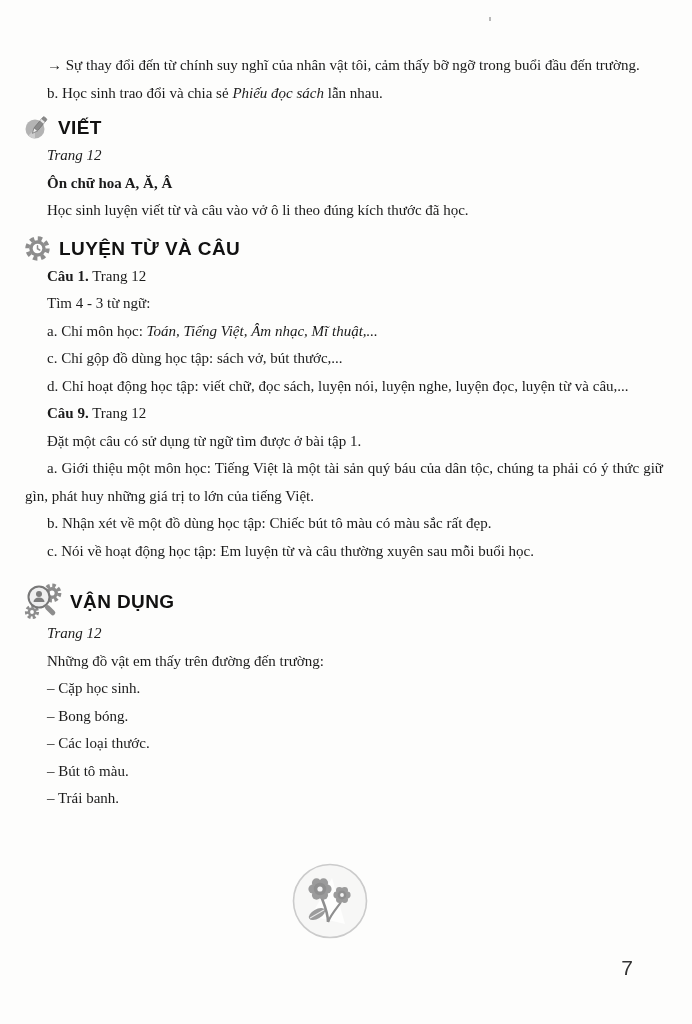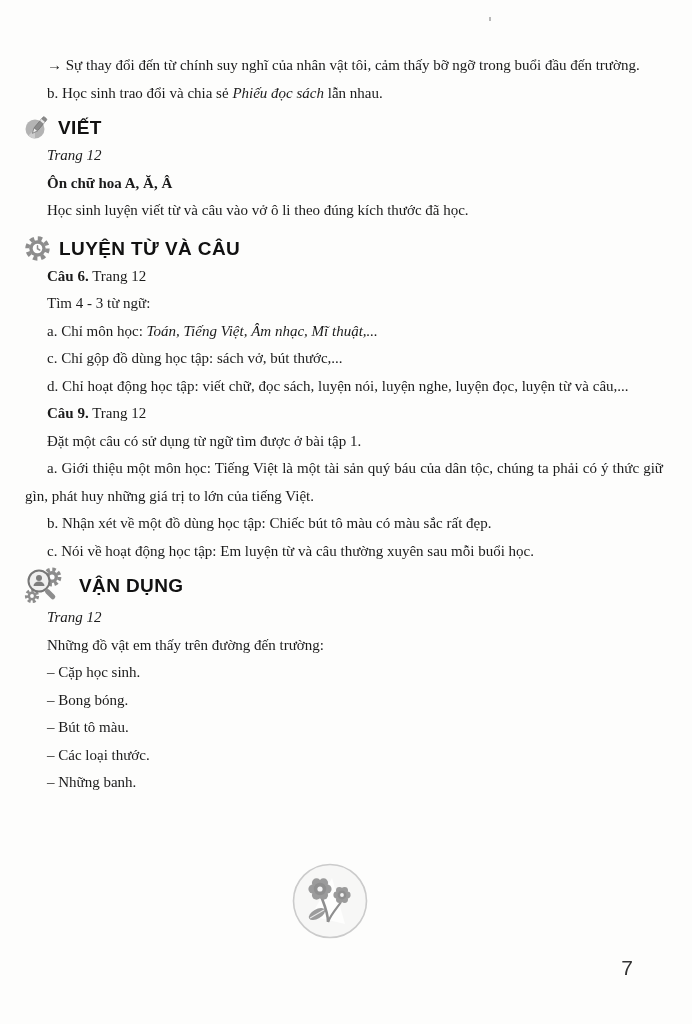--- a/index.html
+++ b/index.html
@@ -24,21 +24,21 @@
     text-align: justify;
   }
   .i { font-style: italic; }
   .b { font-weight: bold; }
   .section-header {
     display: flex; align-items: center; gap: 8px;
     height: 28px; margin: 7px 0 0 -1px;
     overflow: visible;
   }
   .section-header.mt10 { margin-top: 10px; }
-  .section-header.vd { height: 36px; margin-top: 3px; gap: 15px; }
+  .section-header.vd { height: 36px; margin-top: 19px; gap: 6px; }
   .section-title {
     font-family: "Liberation Sans", sans-serif;
     font-weight: bold;
     font-size: 19px;
     letter-spacing: 0.4px;
     color: #111;
     white-space: nowrap;
   }
   .icon { display: flex; align-items: center; justify-content: center; flex: 0 0 auto; }
   .flower {
@@ -88,21 +88,21 @@
       <svg width="27" height="27" viewBox="0 0 27 27">
         <circle cx="13.5" cy="13.5" r="10" fill="none" stroke="#8d8d8d" stroke-width="4.4" stroke-dasharray="4.3 3.55"></circle>
         <circle cx="13.5" cy="13.5" r="8.2" fill="#8d8d8d"></circle>
         <circle cx="13.5" cy="13.5" r="4.8" fill="#ffffff"></circle>
         <path d="M13.5 10.8 v2.9 l2.2 1.3" stroke="#8d8d8d" stroke-width="1.5" fill="none" stroke-linecap="round"></path>
       </svg>
     </span>
     <span class="section-title">LUYỆN TỪ VÀ CÂU</span>
   </div>
 
-  <p class="bp"><span class="b">Câu 6.</span><span> Trang 12</span></p>
+  <p class="bp"><span class="b">Câu 1.</span><span> Trang 12</span></p>
   <p class="bp">Tìm 4 - 3 từ ngữ:</p>
   <p class="bp"><span>a. Chỉ môn học: </span><span class="i">Toán, Tiếng Việt, Âm nhạc, Mĩ thuật,...</span></p>
   <p class="bp">c. Chỉ gộp đồ dùng học tập: sách vở, bút thước,...</p>
   <p class="bp">d. Chỉ hoạt động học tập: viết chữ, đọc sách, luyện nói, luyện nghe, luyện đọc, luyện từ và câu,...</p>
 
   <p class="bp"><span class="b">Câu 9.</span><span> Trang 12</span></p>
   <p class="bp">Đặt một câu có sử dụng từ ngữ tìm được ở bài tập 1.</p>
   <p class="bp">a. Giới thiệu một môn học: Tiếng Việt là một tài sản quý báu của dân tộc, chúng ta phải có ý thức giữ gìn, phát huy những giá trị to lớn của tiếng Việt.</p>
   <p class="bp">b. Nhận xét về một đồ dùng học tập: Chiếc bút tô màu có màu sắc rất đẹp.</p>
   <p class="bp">c. Nói về hoạt động học tập: Em luyện từ và câu thường xuyên sau mỗi buổi học.</p>
@@ -121,23 +121,23 @@
         <path d="M9.5 20 a5.5 4.5 0 0 1 11 0 Z" fill="#7d7d7d"></path>
         <rect x="23.5" y="22" width="12.5" height="5" rx="2.5" transform="rotate(45 23.5 22)" fill="#8d8d8d"></rect>
       </svg>
     </span>
     <span class="section-title">VẬN DỤNG</span>
   </div>
   <p class="bp i">Trang 12</p>
   <p class="bp">Những đồ vật em thấy trên đường đến trường:</p>
   <p class="bp">– Cặp học sinh.</p>
   <p class="bp">– Bong bóng.</p>
+  <p class="bp">– Các loại thước.</p>
   <p class="bp">– Bút tô màu.</p>
-  <p class="bp">– Các loại thước.</p>
-  <p class="bp">– Những banh.</p>
+  <p class="bp">– Trái banh.</p>
 
 </div>
 
 <div class="flower">
   <svg width="78" height="78" viewBox="0 0 78 78">
     <circle cx="39" cy="39" r="36.5" fill="#f7f7f6" stroke="#cbcbcb" stroke-width="1.6"></circle>
     <path d="M20 54 L41 16 L54 62 Z" fill="#ffffff" opacity="0.8"></path>
     <path d="M37 60 C37 50 33 42 30 34" stroke="#8f8f8f" stroke-width="2.6" fill="none"></path>
     <path d="M37 60 C40 52 46 46 50 40" stroke="#8f8f8f" stroke-width="2.2" fill="none"></path>
     <g transform="rotate(-30 26 52)">

